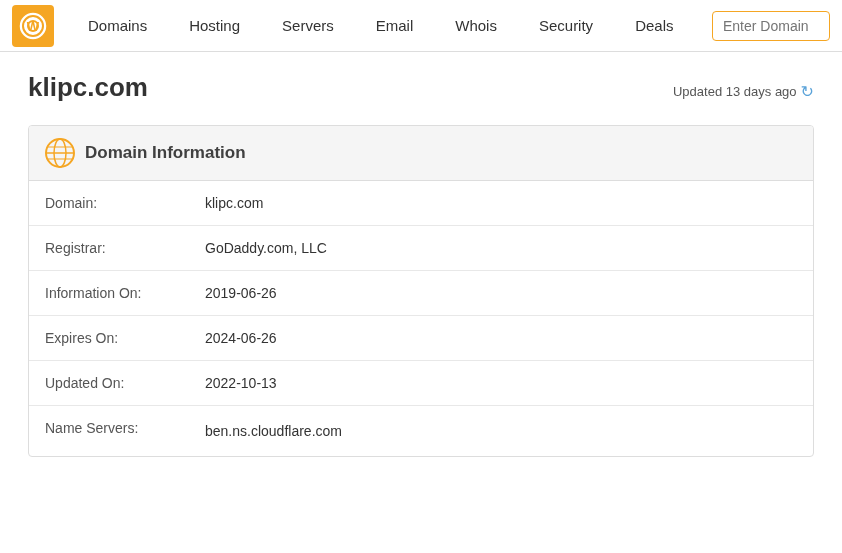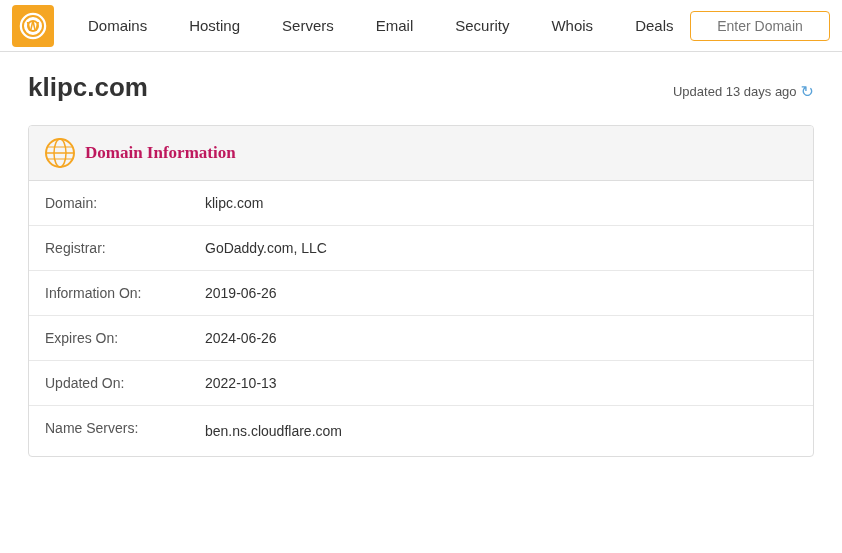--- a/index.html
+++ b/index.html
@@ -38,23 +38,22 @@
       font-size: 15px;
       line-height: 52px;
       white-space: nowrap;
     }
     .nav-search {
       border: 1px solid #f5a623;
       border-radius: 4px;
       padding: 6px 10px;
       font-size: 14px;
       color: #999;
-      width: 140px;
+      width: 118px;
       outline: none;
-      text-align: center;
     }
 
     
     .main {
       padding: 20px 28px;
     }
     .domain-title {
       font-size: 26px;
       font-weight: bold;
       color: #333;
@@ -94,22 +93,21 @@
       align-items: center;
       gap: 10px;
     }
     .www-icon {
       width: 30px;
       height: 30px;
     }
     .card-title {
       font-size: 17px;
       font-weight: bold;
-      color: #be185d;
-      font-family: Liberation Serif, serif;
+      color: #404040;
     }
 
     
     .info-table {
       width: 100%;
       border-collapse: collapse;
     }
     .info-table tr {
       border-bottom: 1px solid #e8e8e8;
     }
@@ -146,22 +144,22 @@
       <circle cx="21" cy="21" r="5" fill="none" stroke="#f5a623" stroke-width="2"></circle>
       <text x="21" y="26" text-anchor="middle" font-size="13" font-weight="bold" fill="#f5a623" font-family="Arial">W</text>
     </svg>
   </a>
 
   <div class="nav-links">
     <a class="nav-link" href="#">Domains</a>
     <a class="nav-link" href="#">Hosting</a>
     <a class="nav-link" href="#">Servers</a>
     <a class="nav-link" href="#">Email</a>
+    <a class="nav-link" href="#">Whois</a>
     <a class="nav-link" href="#">Security</a>
-    <a class="nav-link" href="#">Whois</a>
     <a class="nav-link" href="#">Deals</a>
   </div>
 
   <input type="text" class="nav-search" placeholder="Enter Domain" style="">
 </nav>
 
 <div class="main">
   <div class="updated-row">
     <h1 class="domain-title">klipc.com</h1>
     <div class="updated-text">

